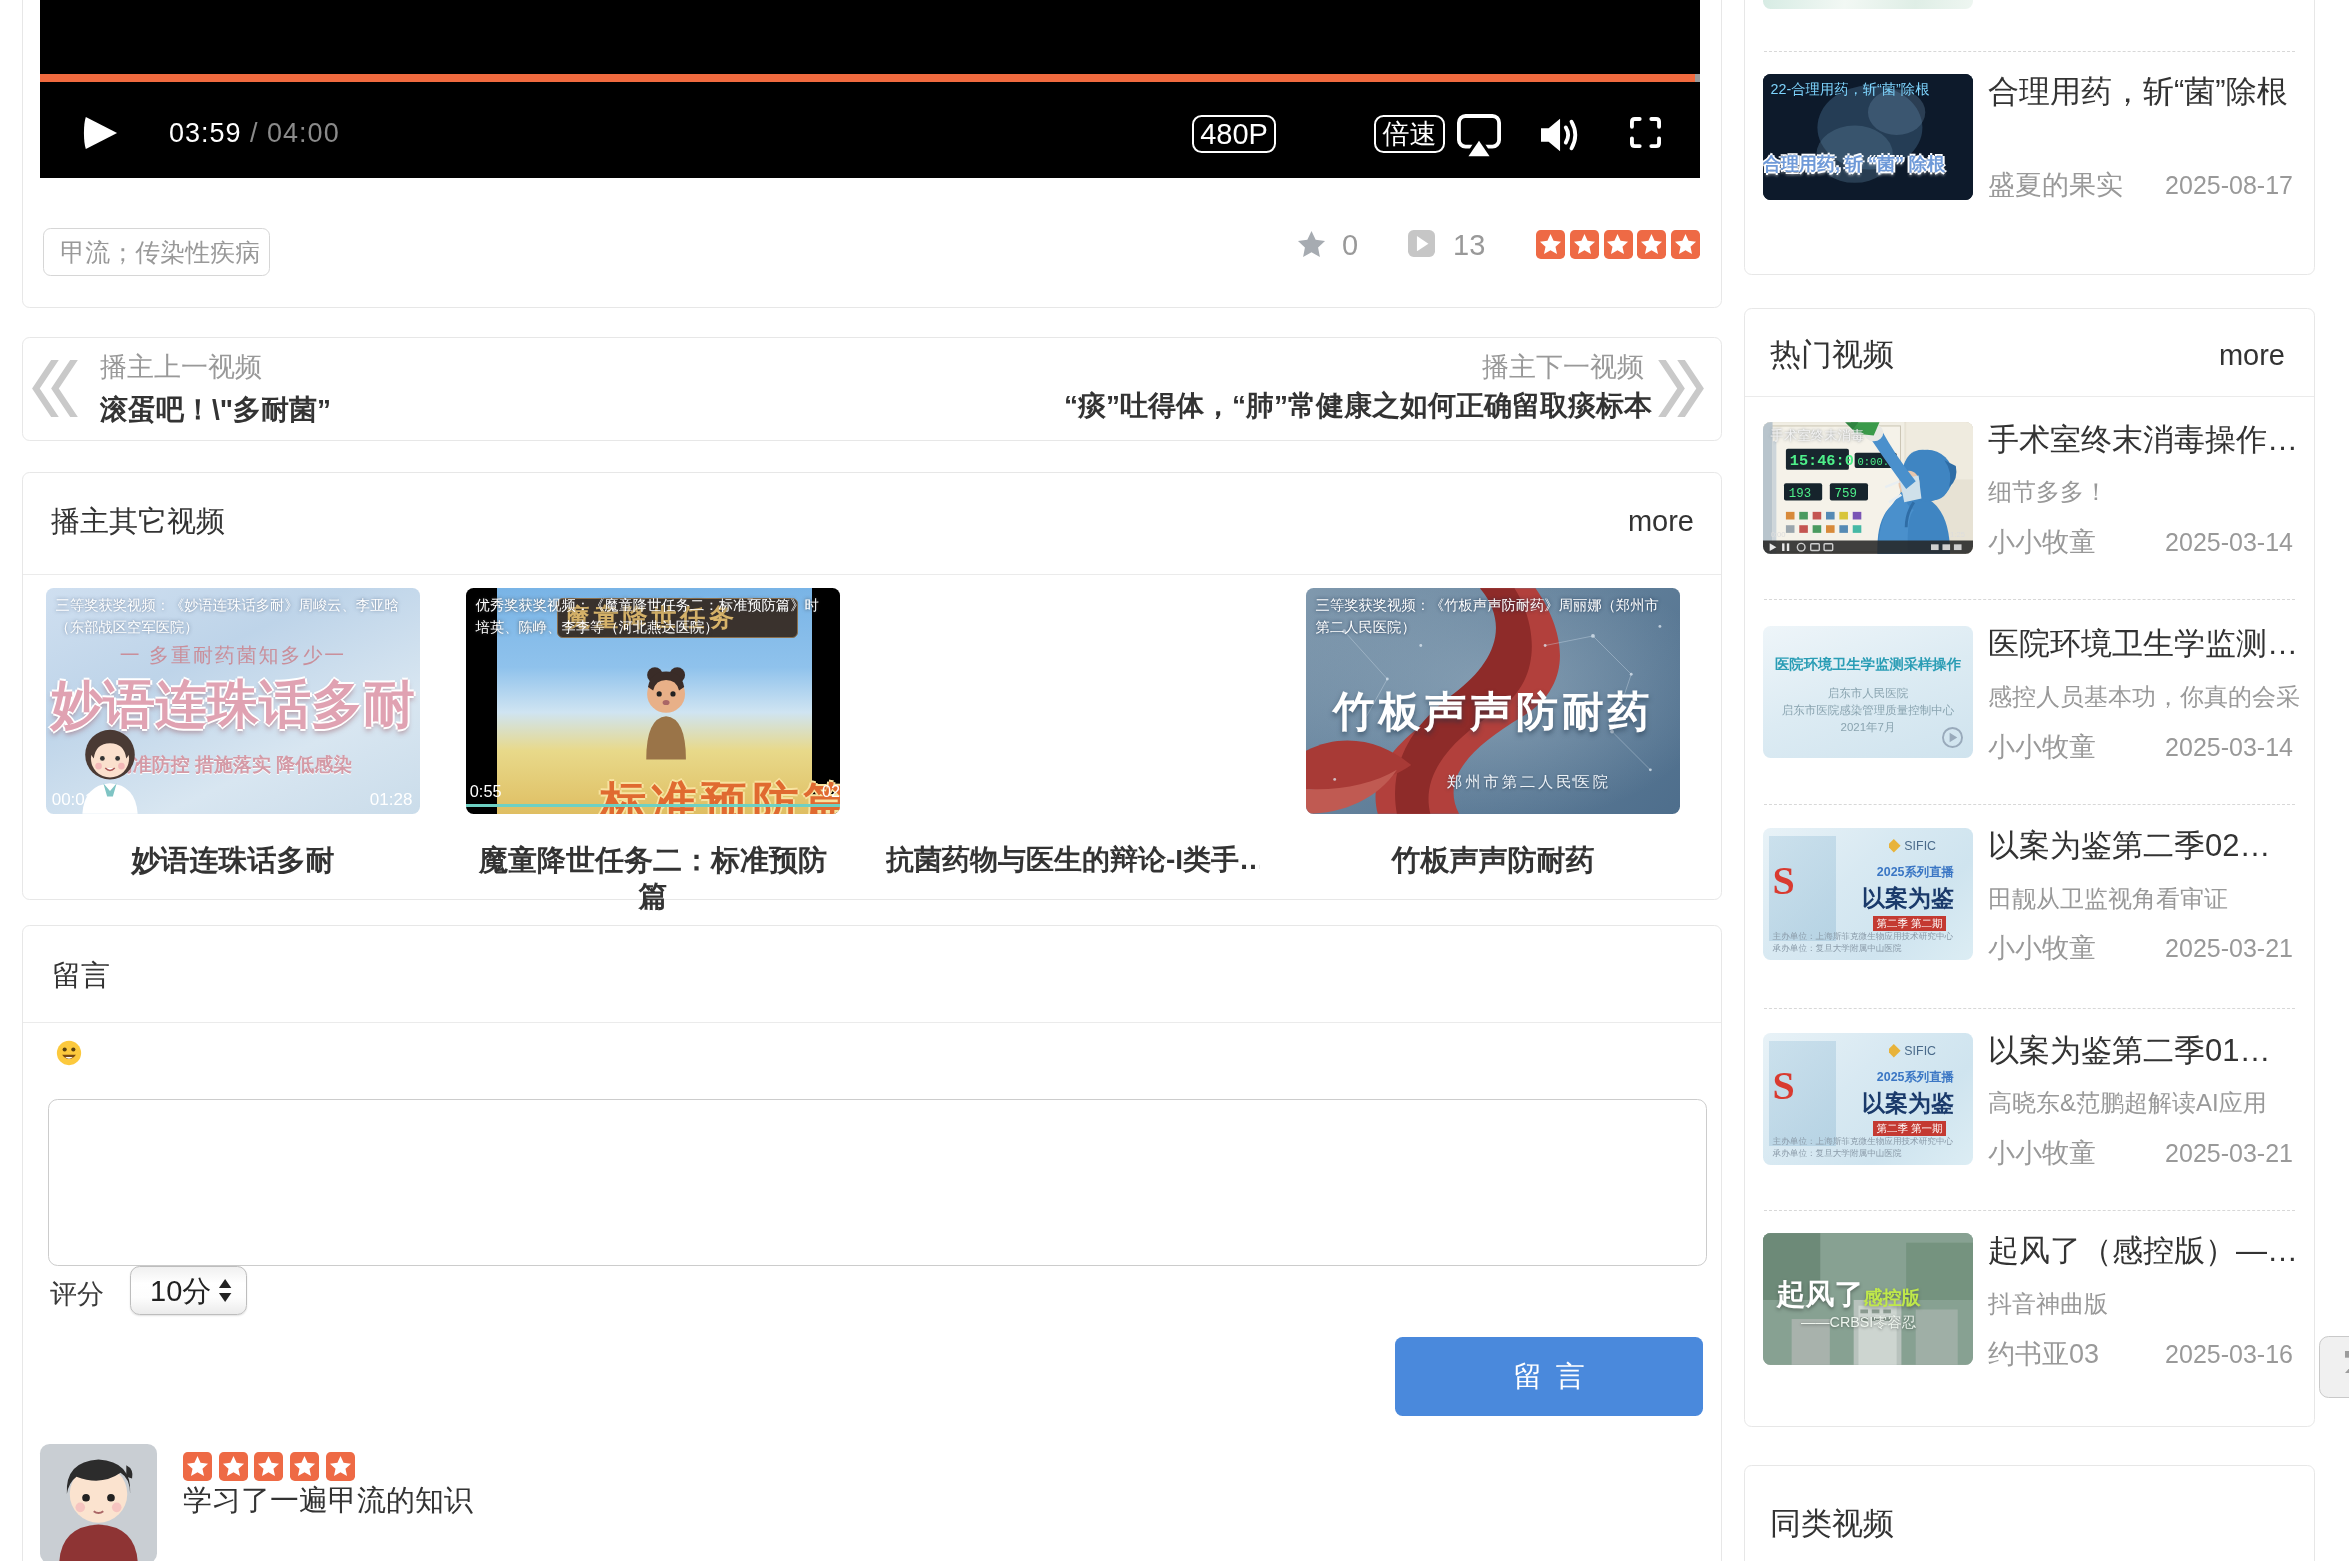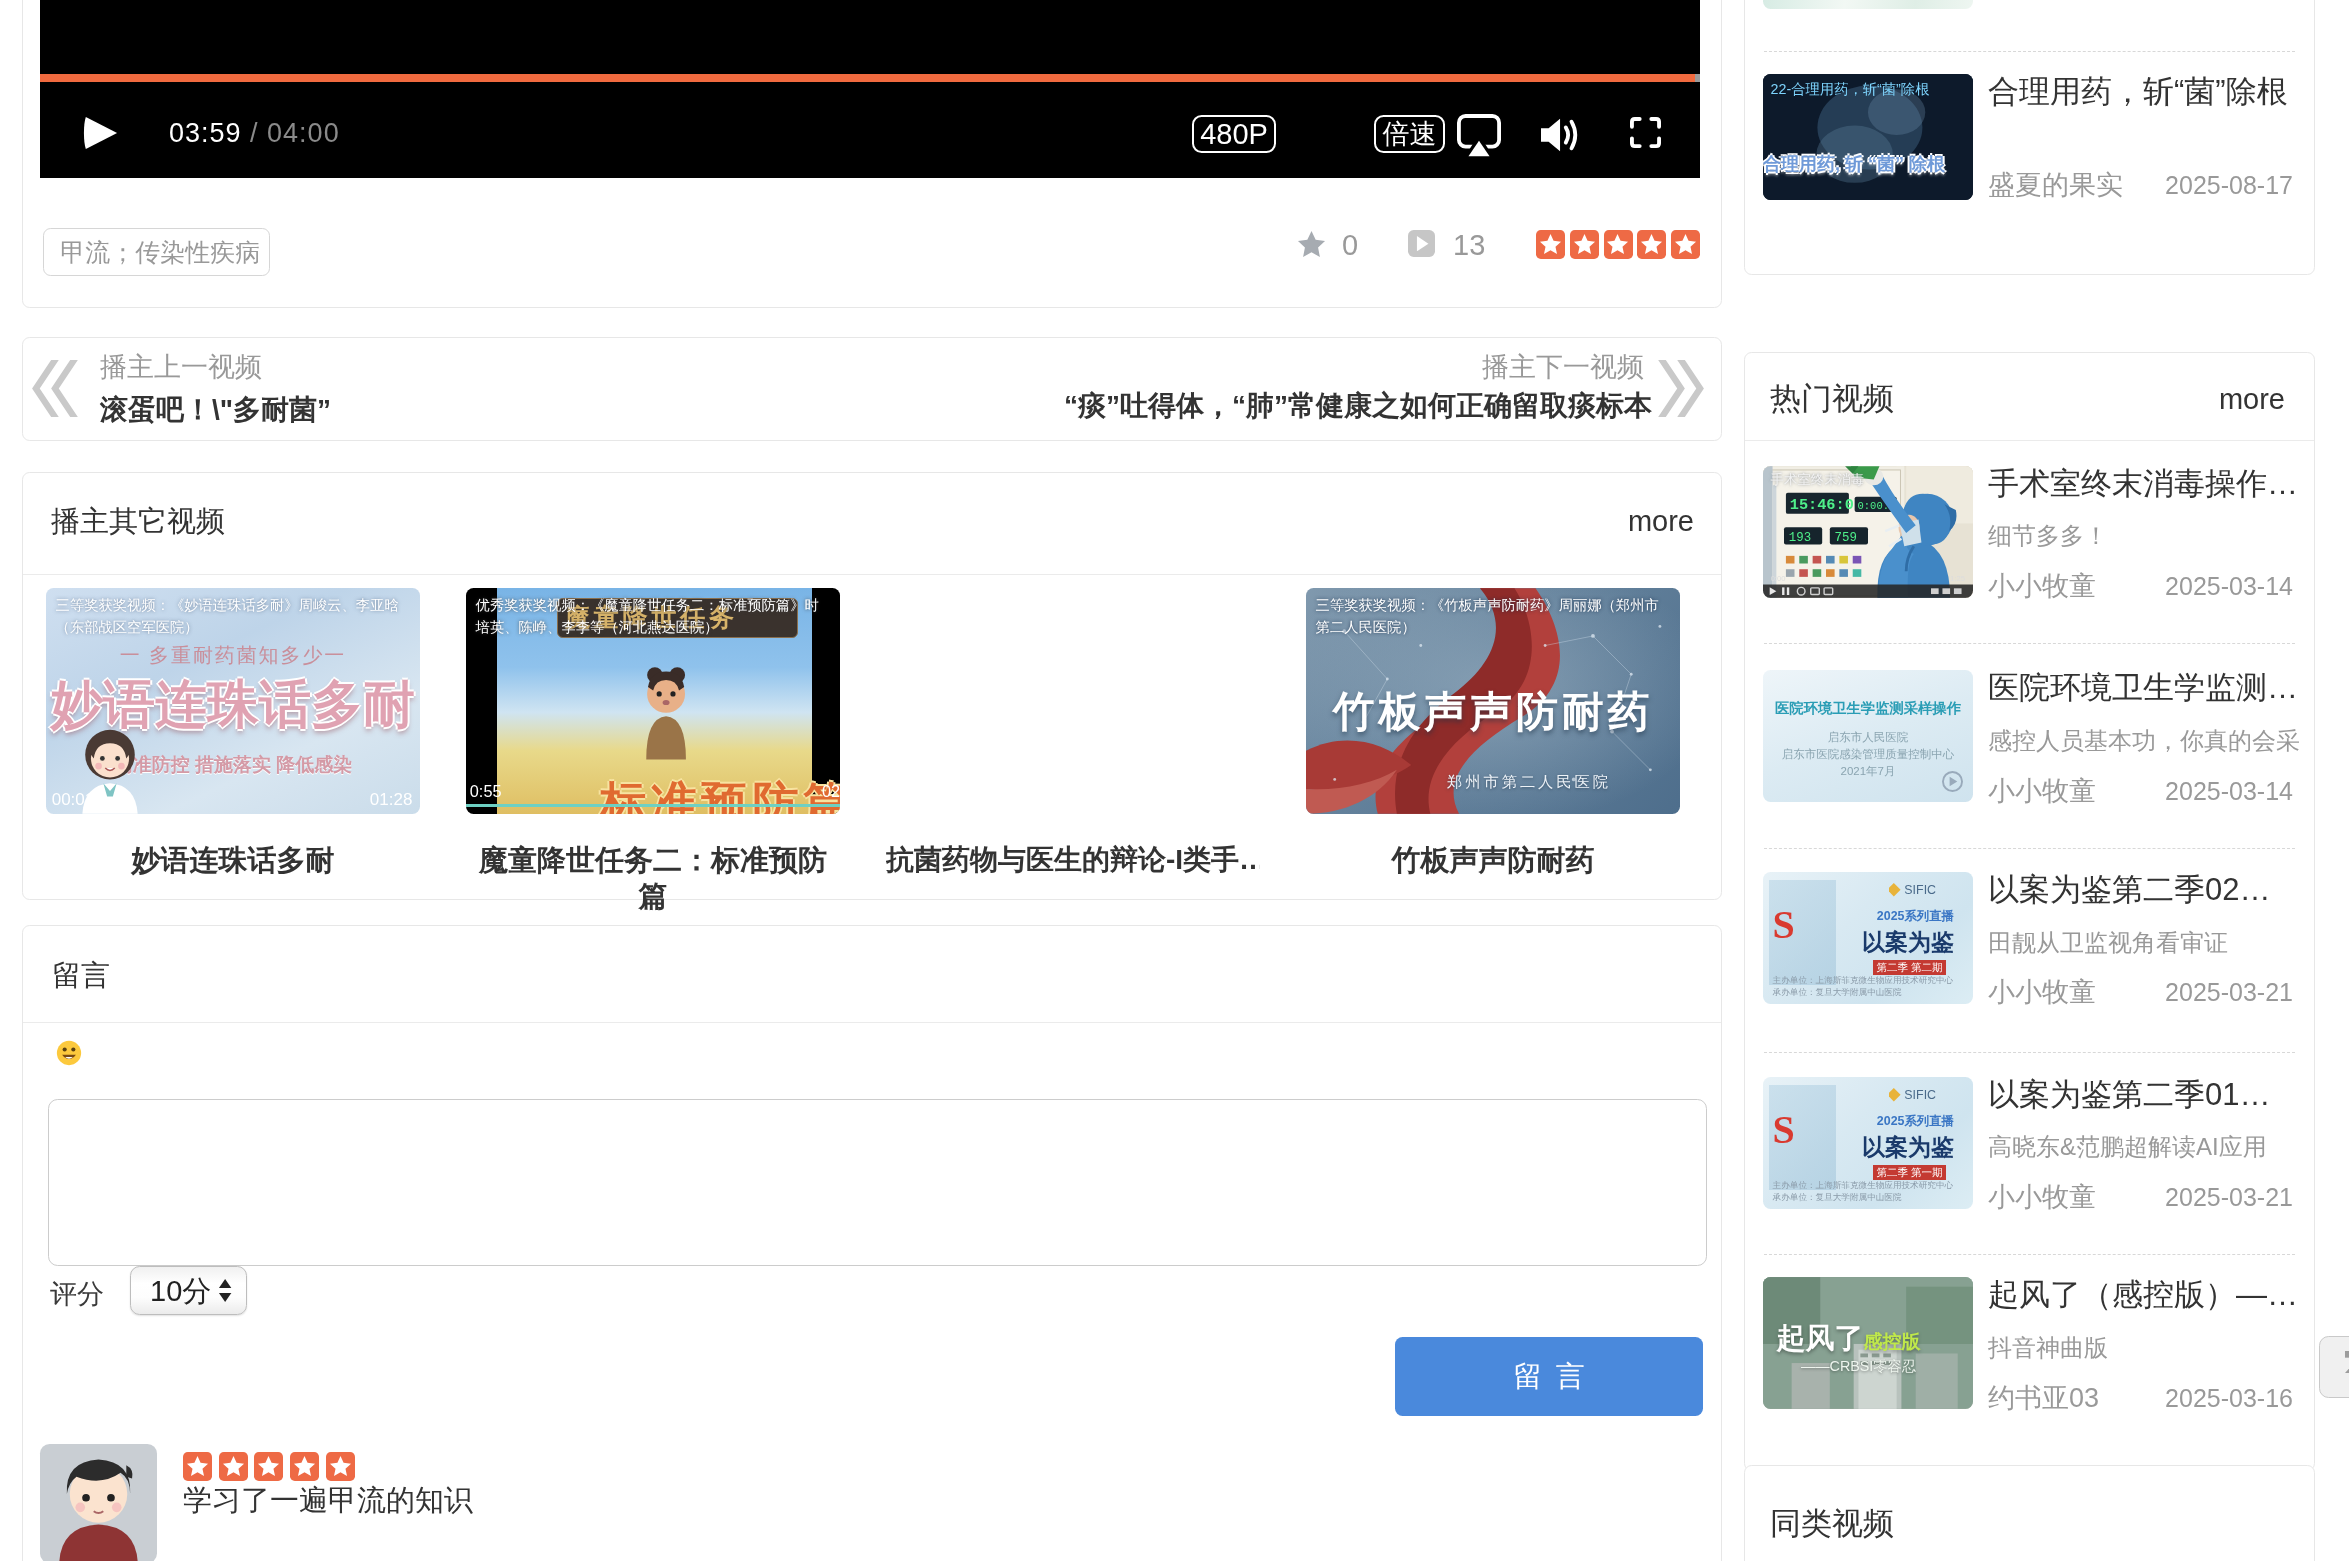--- a/index.html
+++ b/index.html
@@ -242,21 +242,21 @@
         <ellipse cx="140" cy="40" rx="30" ry="24" fill="#6f93b0" opacity=".3"></ellipse>
       </svg>
       <div class="abs" style="left:7.6px;top:5.7px;font-size:14.3px;color:#7dd3fc;">22-合理用药，斩“菌”除根</div>
       <div class="abs" style="left:0;top:78px;width:210px;font-size:18px;font-weight:bold;color:#6f9ad8;text-shadow:0 1.9px 0 #fff,0 -1.9px 0 #fff,1.9px 0 0 #fff,-1.9px 0 0 #fff,0 2.9px 2.9px rgba(255,255,255,.6);white-space:nowrap;">合理用药, 斩 “菌” 除根</div>
     </div>
     <div class="sideTitle" style="top:311px;max-width:315px;">合理用药，斩“菌”除根</div>
     <div class="sideAuth" style="top:407px;">盛夏的果实</div>
     <div class="sideDate" style="top:407px;">2025-08-17</div>
   </div>
 
-  <div class="card" id="cardS1" style="left:1744px;top:308px;width:571px;height:1119px;margin-top:44px;">
+  <div class="card" id="cardS1" style="left:1744px;top:308px;width:571px;height:1119px;">
     <div class="abs" style="left:25px;top:27px;font-size:31px;line-height:38px;color:#333;">热门视频</div>
     <div class="abs" style="right:29px;top:29px;font-size:29px;line-height:34px;color:#333;">more</div>
     <div class="hr" style="top:87px;"></div>
 
     <div class="thumb" style="left:18px;top:113px;width:210px;height:132px;background:#ded8ca;">
       <svg class="abs" style="left:0;top:0;" width="210" height="132" viewBox="0 0 220 138">
         <rect width="220" height="138" fill="#d9d3c4"></rect>
         <rect x="140" y="0" width="80" height="138" fill="#e7e2d4"></rect>
         <rect x="150" y="0" width="70" height="60" fill="#efebdf"></rect>
         <rect x="0" y="0" width="148" height="138" fill="#f1eee4"></rect>

